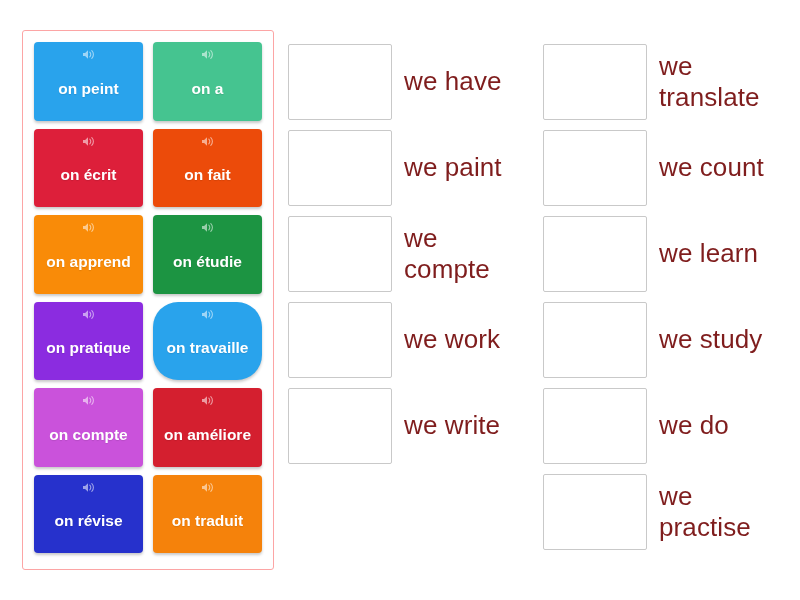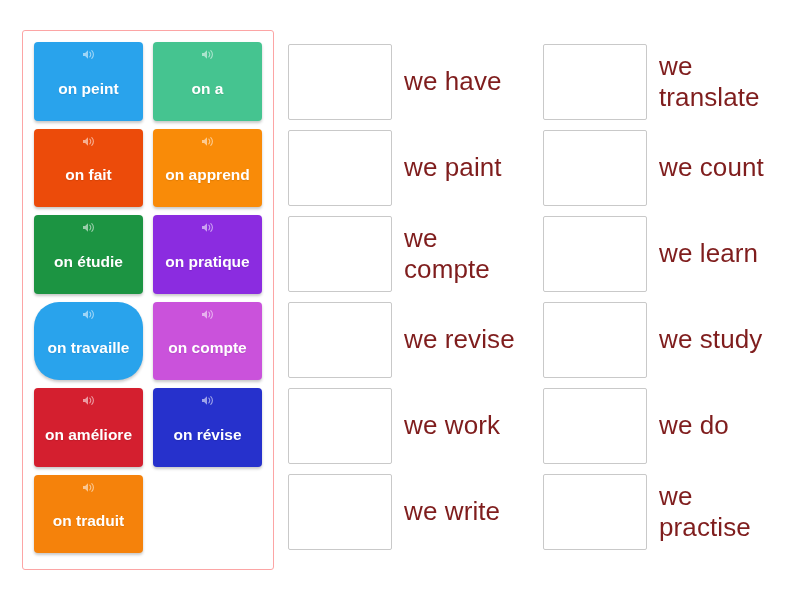--- a/index.html
+++ b/index.html
@@ -145,20 +145,32 @@
             <svg width="13" height="11" viewBox="0 0 13 11" aria-hidden="true">
               <path d="M1 4h2.1L6 1.3v8.4L3.1 7H1z" fill="#ffffff"></path>
               <path d="M7.8 3.2a3.2 3.2 0 0 1 0 4.6" stroke="#ffffff" stroke-width="1.1" fill="none" stroke-linecap="round"></path>
               <path d="M9.8 1.7a5.3 5.3 0 0 1 0 7.6" stroke="#ffffff" stroke-width="1.1" fill="none" stroke-linecap="round"></path>
             </svg>
           </span>
           <span class="tile-label">on a</span>
         </div>
       </div>
       <div class="tile-cell">
+        <div class="tile" style="background: rgb(221, 31, 58);">
+          <span class="speaker-icon">
+            <svg width="13" height="11" viewBox="0 0 13 11" aria-hidden="true">
+              <path d="M1 4h2.1L6 1.3v8.4L3.1 7H1z" fill="#ffffff"></path>
+              <path d="M7.8 3.2a3.2 3.2 0 0 1 0 4.6" stroke="#ffffff" stroke-width="1.1" fill="none" stroke-linecap="round"></path>
+              <path d="M9.8 1.7a5.3 5.3 0 0 1 0 7.6" stroke="#ffffff" stroke-width="1.1" fill="none" stroke-linecap="round"></path>
+            </svg>
+          </span>
+          <span class="tile-label">on écrit</span>
+        </div>
+      </div>
+      <div class="tile-cell">
         <div class="tile" style="background: rgb(236, 75, 10);">
           <span class="speaker-icon">
             <svg width="13" height="11" viewBox="0 0 13 11" aria-hidden="true">
               <path d="M1 4h2.1L6 1.3v8.4L3.1 7H1z" fill="#ffffff"></path>
               <path d="M7.8 3.2a3.2 3.2 0 0 1 0 4.6" stroke="#ffffff" stroke-width="1.1" fill="none" stroke-linecap="round"></path>
               <path d="M9.8 1.7a5.3 5.3 0 0 1 0 7.6" stroke="#ffffff" stroke-width="1.1" fill="none" stroke-linecap="round"></path>
             </svg>
           </span>
           <span class="tile-label">on fait</span>
         </div>
@@ -270,24 +282,20 @@
         <div class="answer-row">
           <div class="drop-zone"></div>
           <div class="answer-text">we paint</div>
         </div>
         <div class="answer-row">
           <div class="drop-zone"></div>
           <div class="answer-text">we compte</div>
         </div>
         <div class="answer-row">
           <div class="drop-zone"></div>
-          <div class="answer-text">we revise</div>
-        </div>
-        <div class="answer-row">
-          <div class="drop-zone"></div>
           <div class="answer-text">we work</div>
         </div>
         <div class="answer-row">
           <div class="drop-zone"></div>
           <div class="answer-text">we write</div>
         </div>
       </div>
       <div class="answer-col">
         <div class="answer-row">
           <div class="drop-zone"></div>

